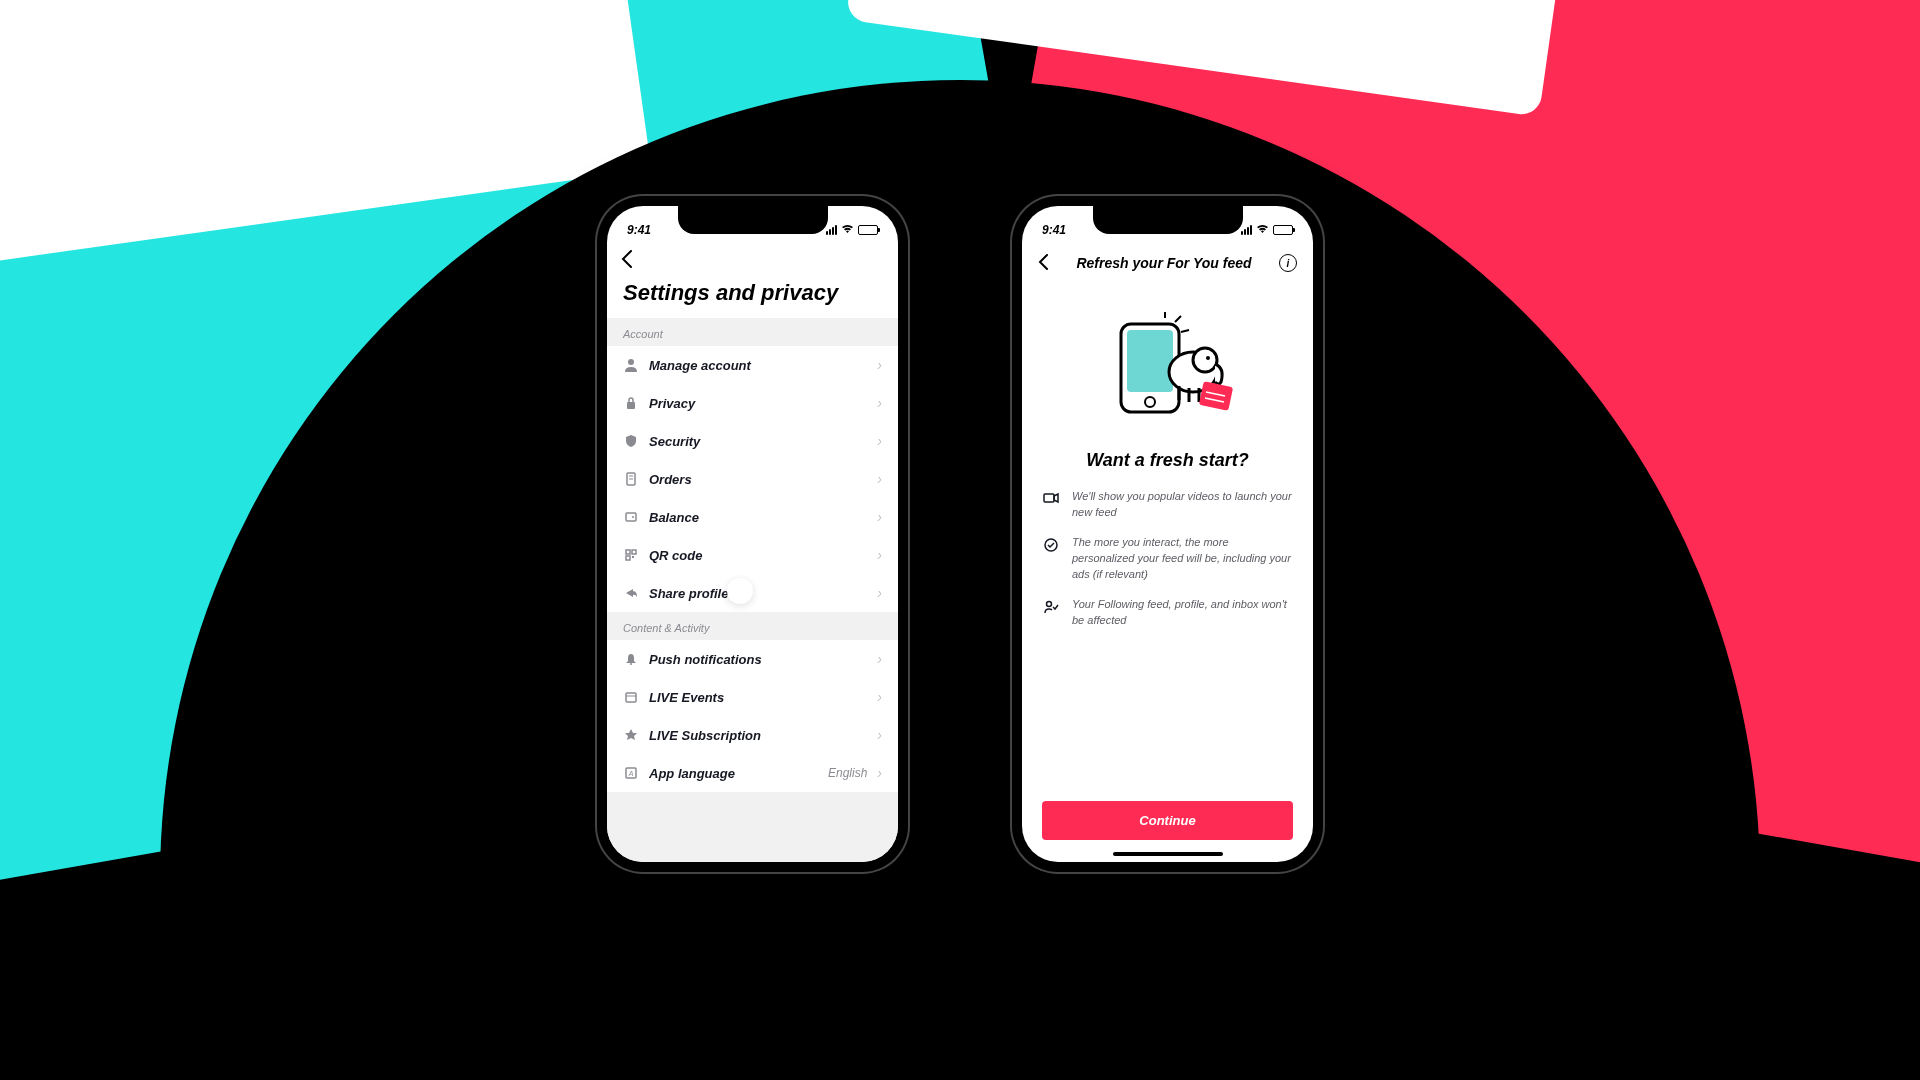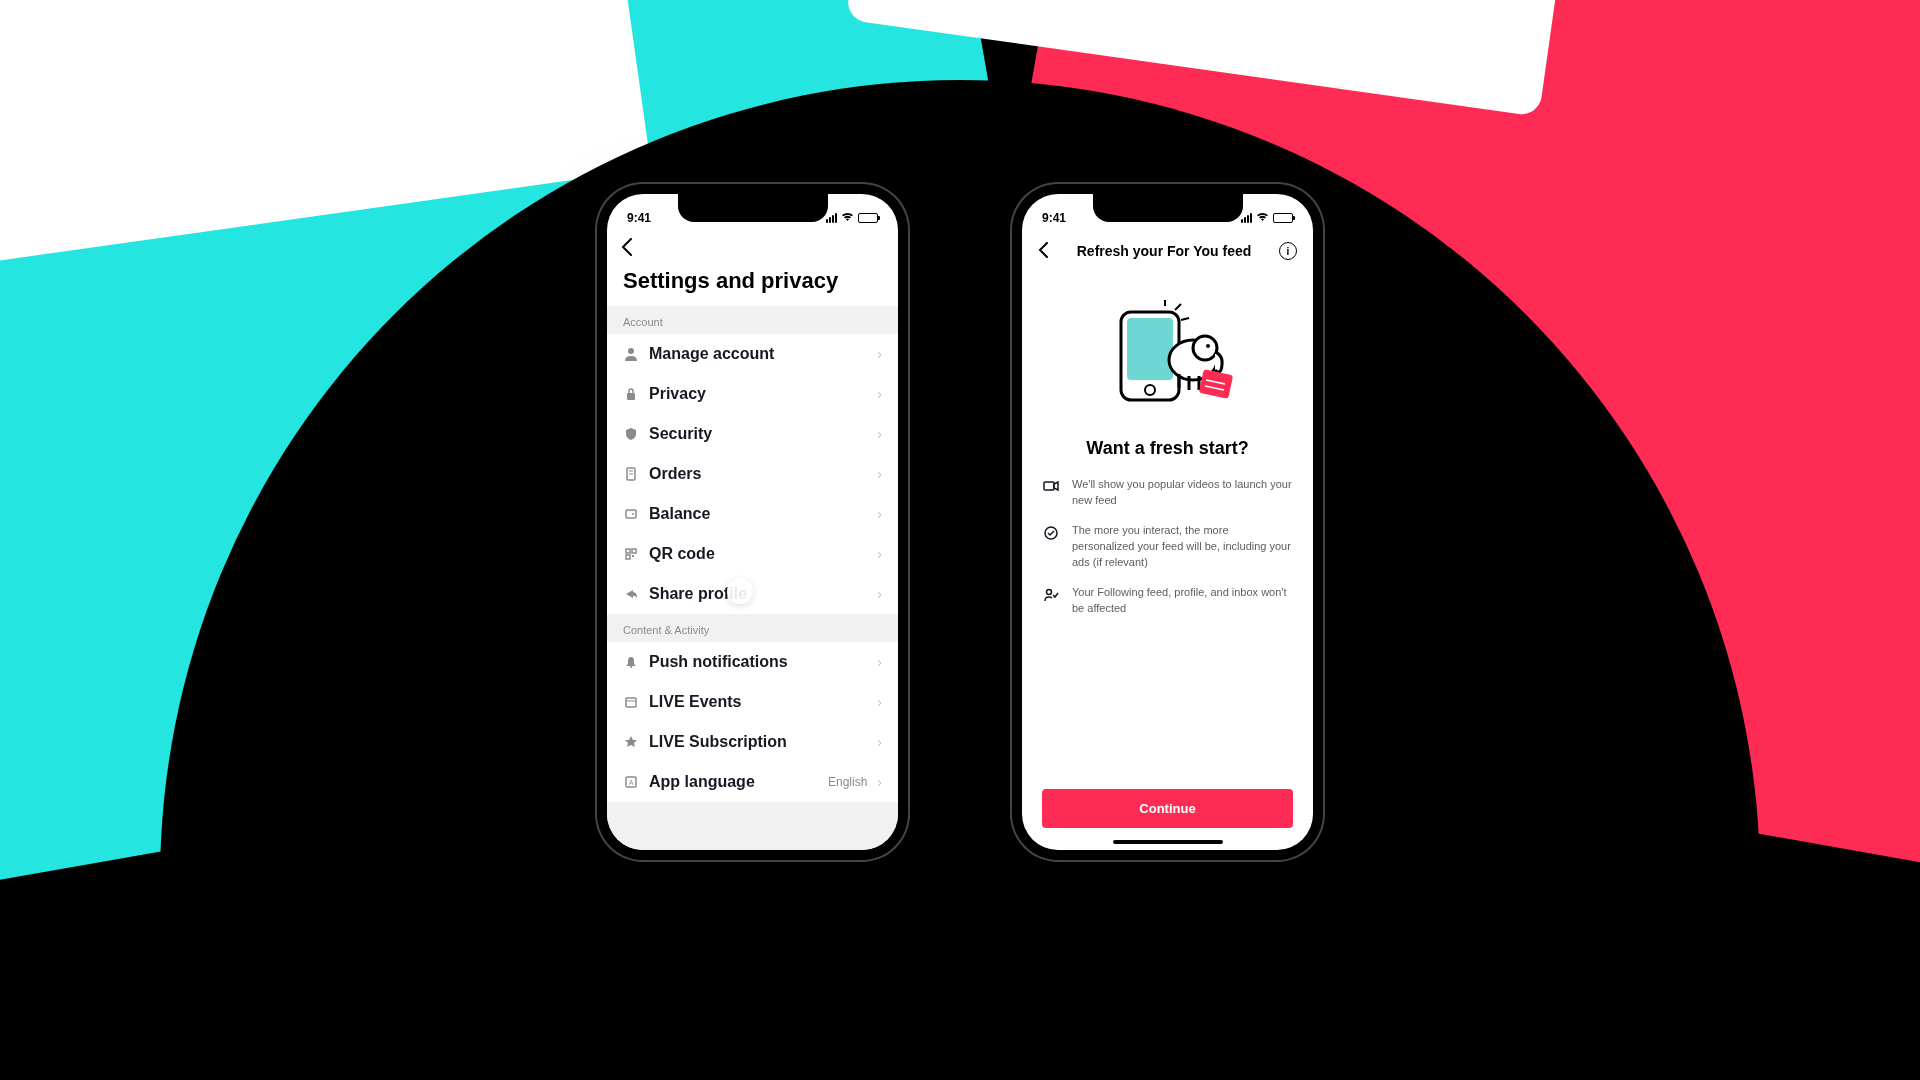--- a/index.html
+++ b/index.html
@@ -55,26 +55,27 @@
     width: 1600px;
     height: 1600px;
     background: #000;
     border-radius: 50%;
     top: 80px;
     left: 50%;
     transform: translateX(-50%);
   }
   .phones {
     position: absolute;
-    top: 182px;
+    top: 194px;
     left: 50%;
     transform: translateX(-50%);
     display: flex;
     gap: 100px;
     z-index: 10;
+    font-style: italic;
   }
   .phone {
     width: 315px;
     height: 680px;
     background: #000;
     border-radius: 48px;
     padding: 12px;
     box-shadow: 0 20px 60px rgba(0,0,0,0.4), inset 0 0 0 2px #444;
     position: relative;
   }
@@ -159,21 +160,21 @@
   }
   .list-icon {
     width: 16px;
     height: 16px;
     color: #8a8b91;
     flex-shrink: 0;
     display:flex;align-items:center;justify-content:center;
   }
   .list-label {
     flex: 1;
-    font-size: 16px;
+    font-size: 13px;
     font-weight: 600;
     color: #161823;
   }
   .list-trail {
     font-size: 12px;
     color: #8a8b91;
     text-align: right;
   }
   .chevron-right {
     color: #c4c4c8;

